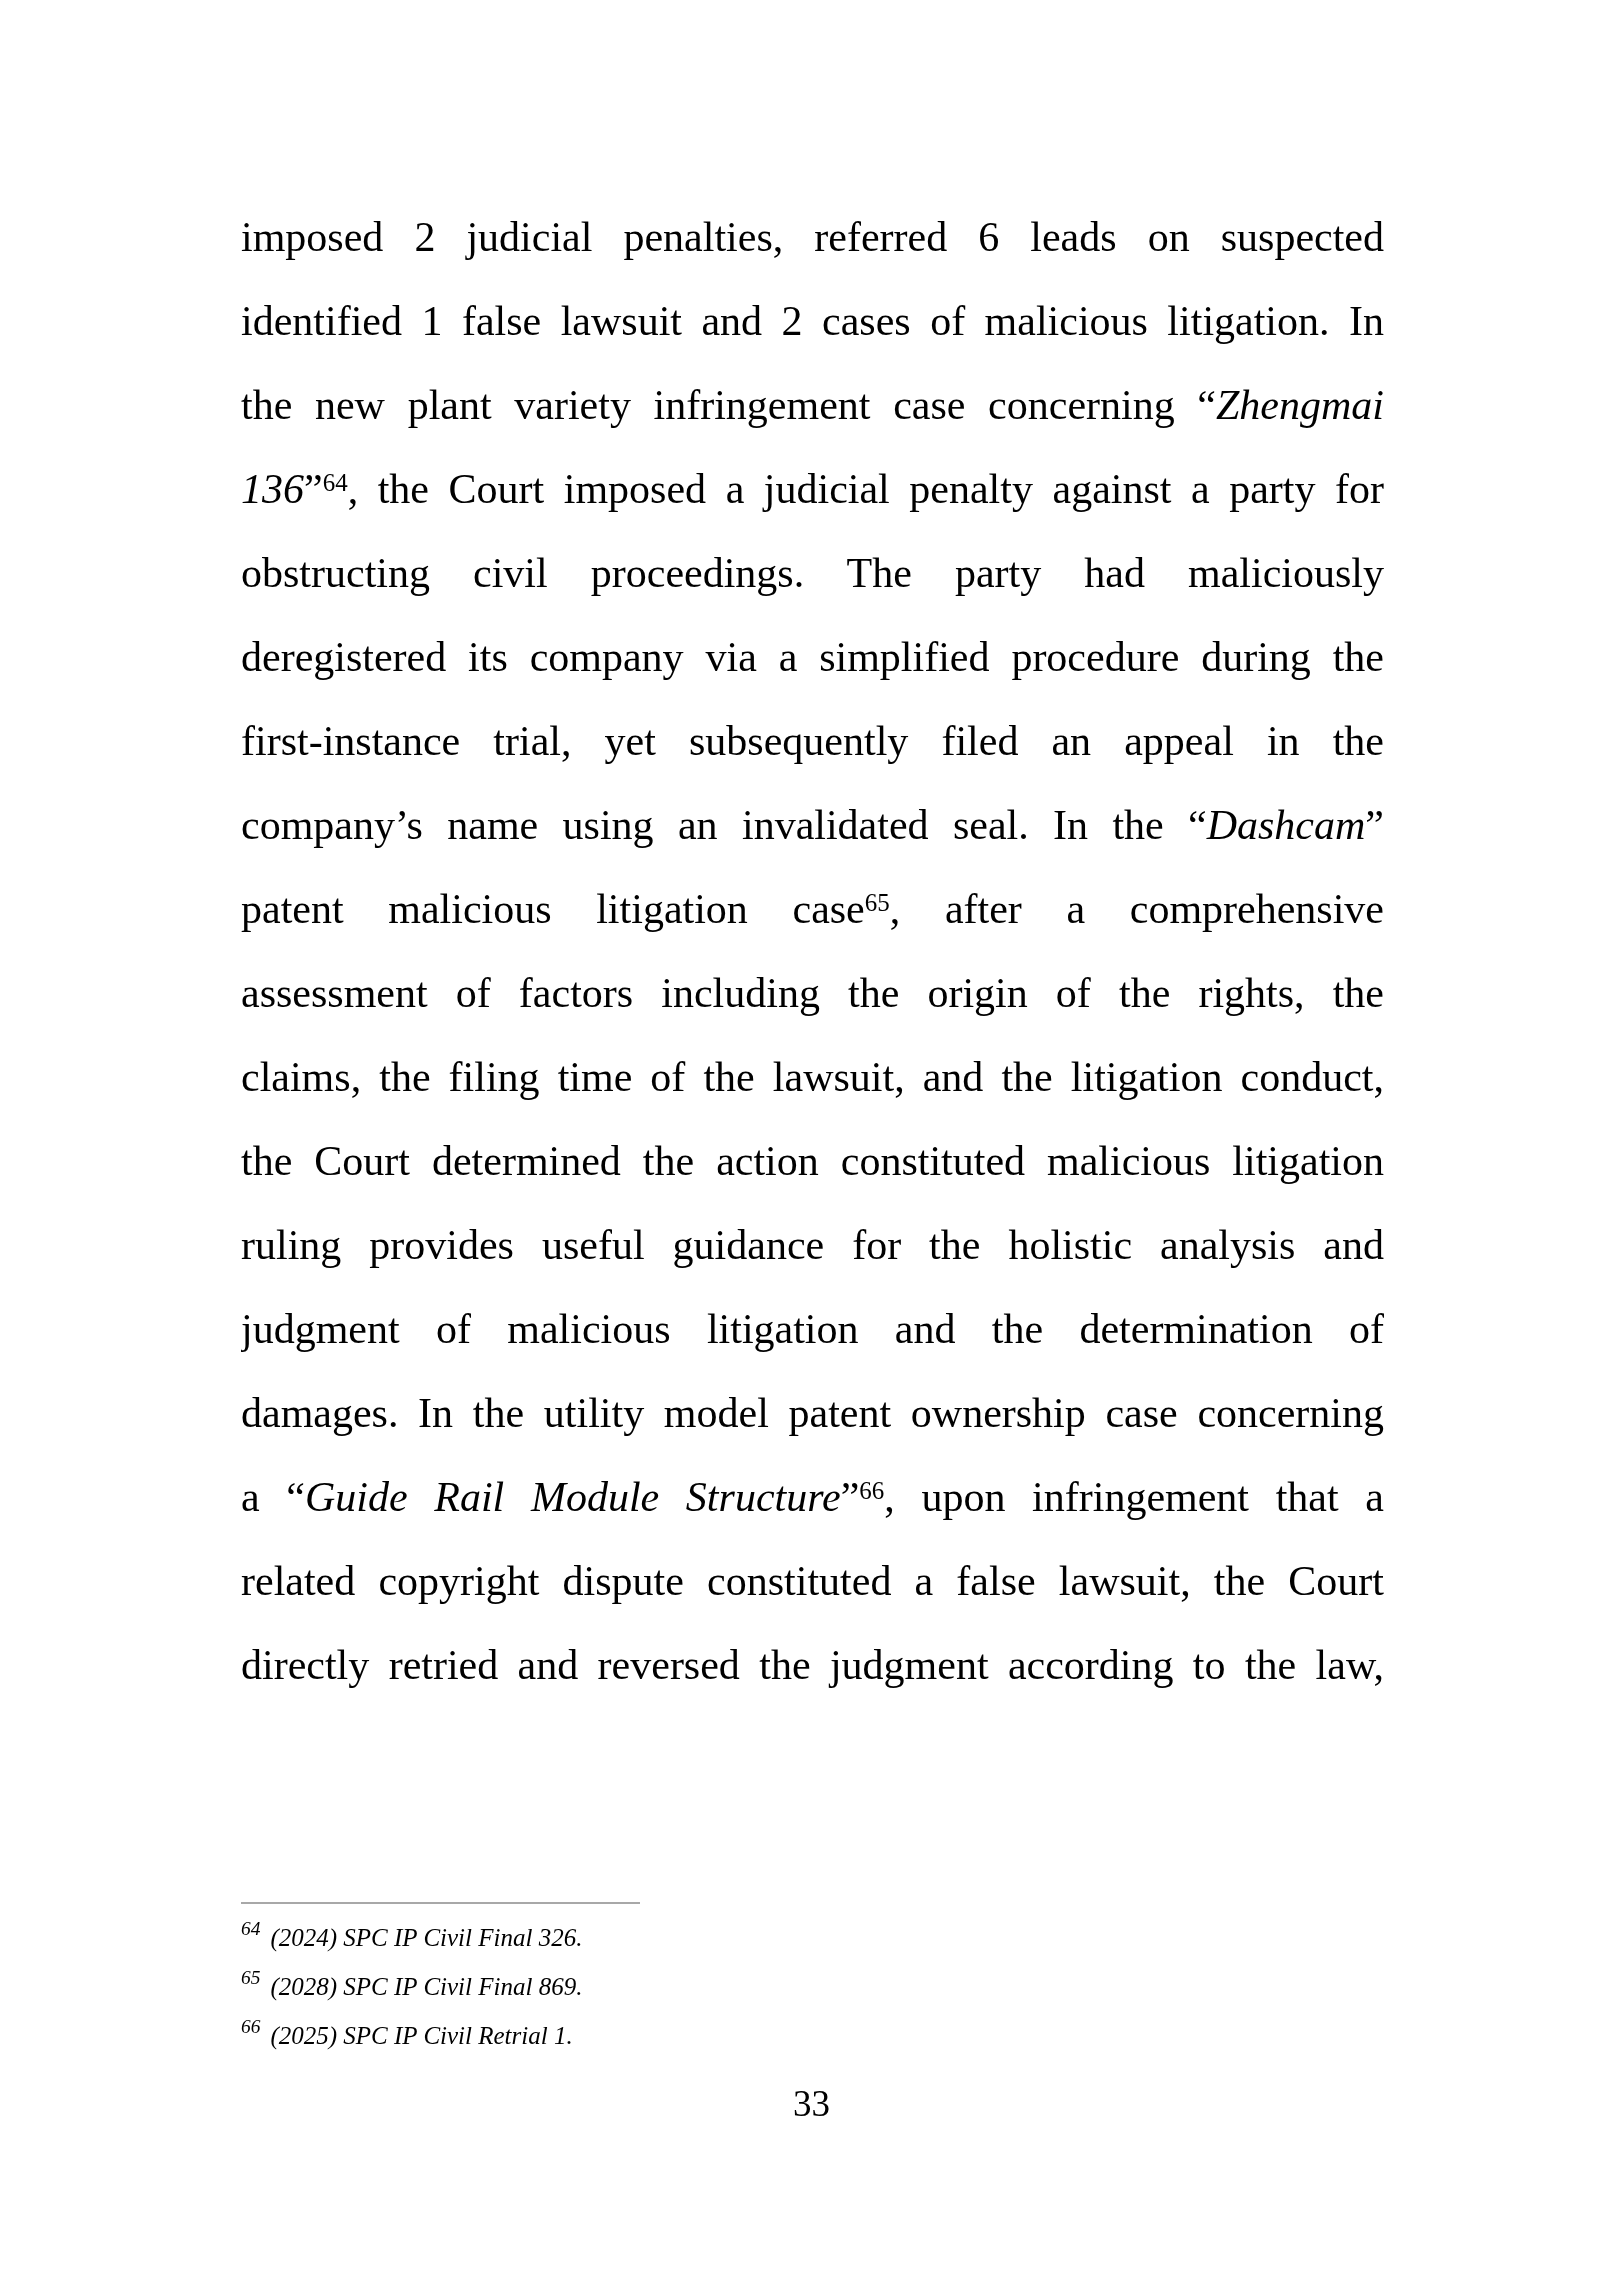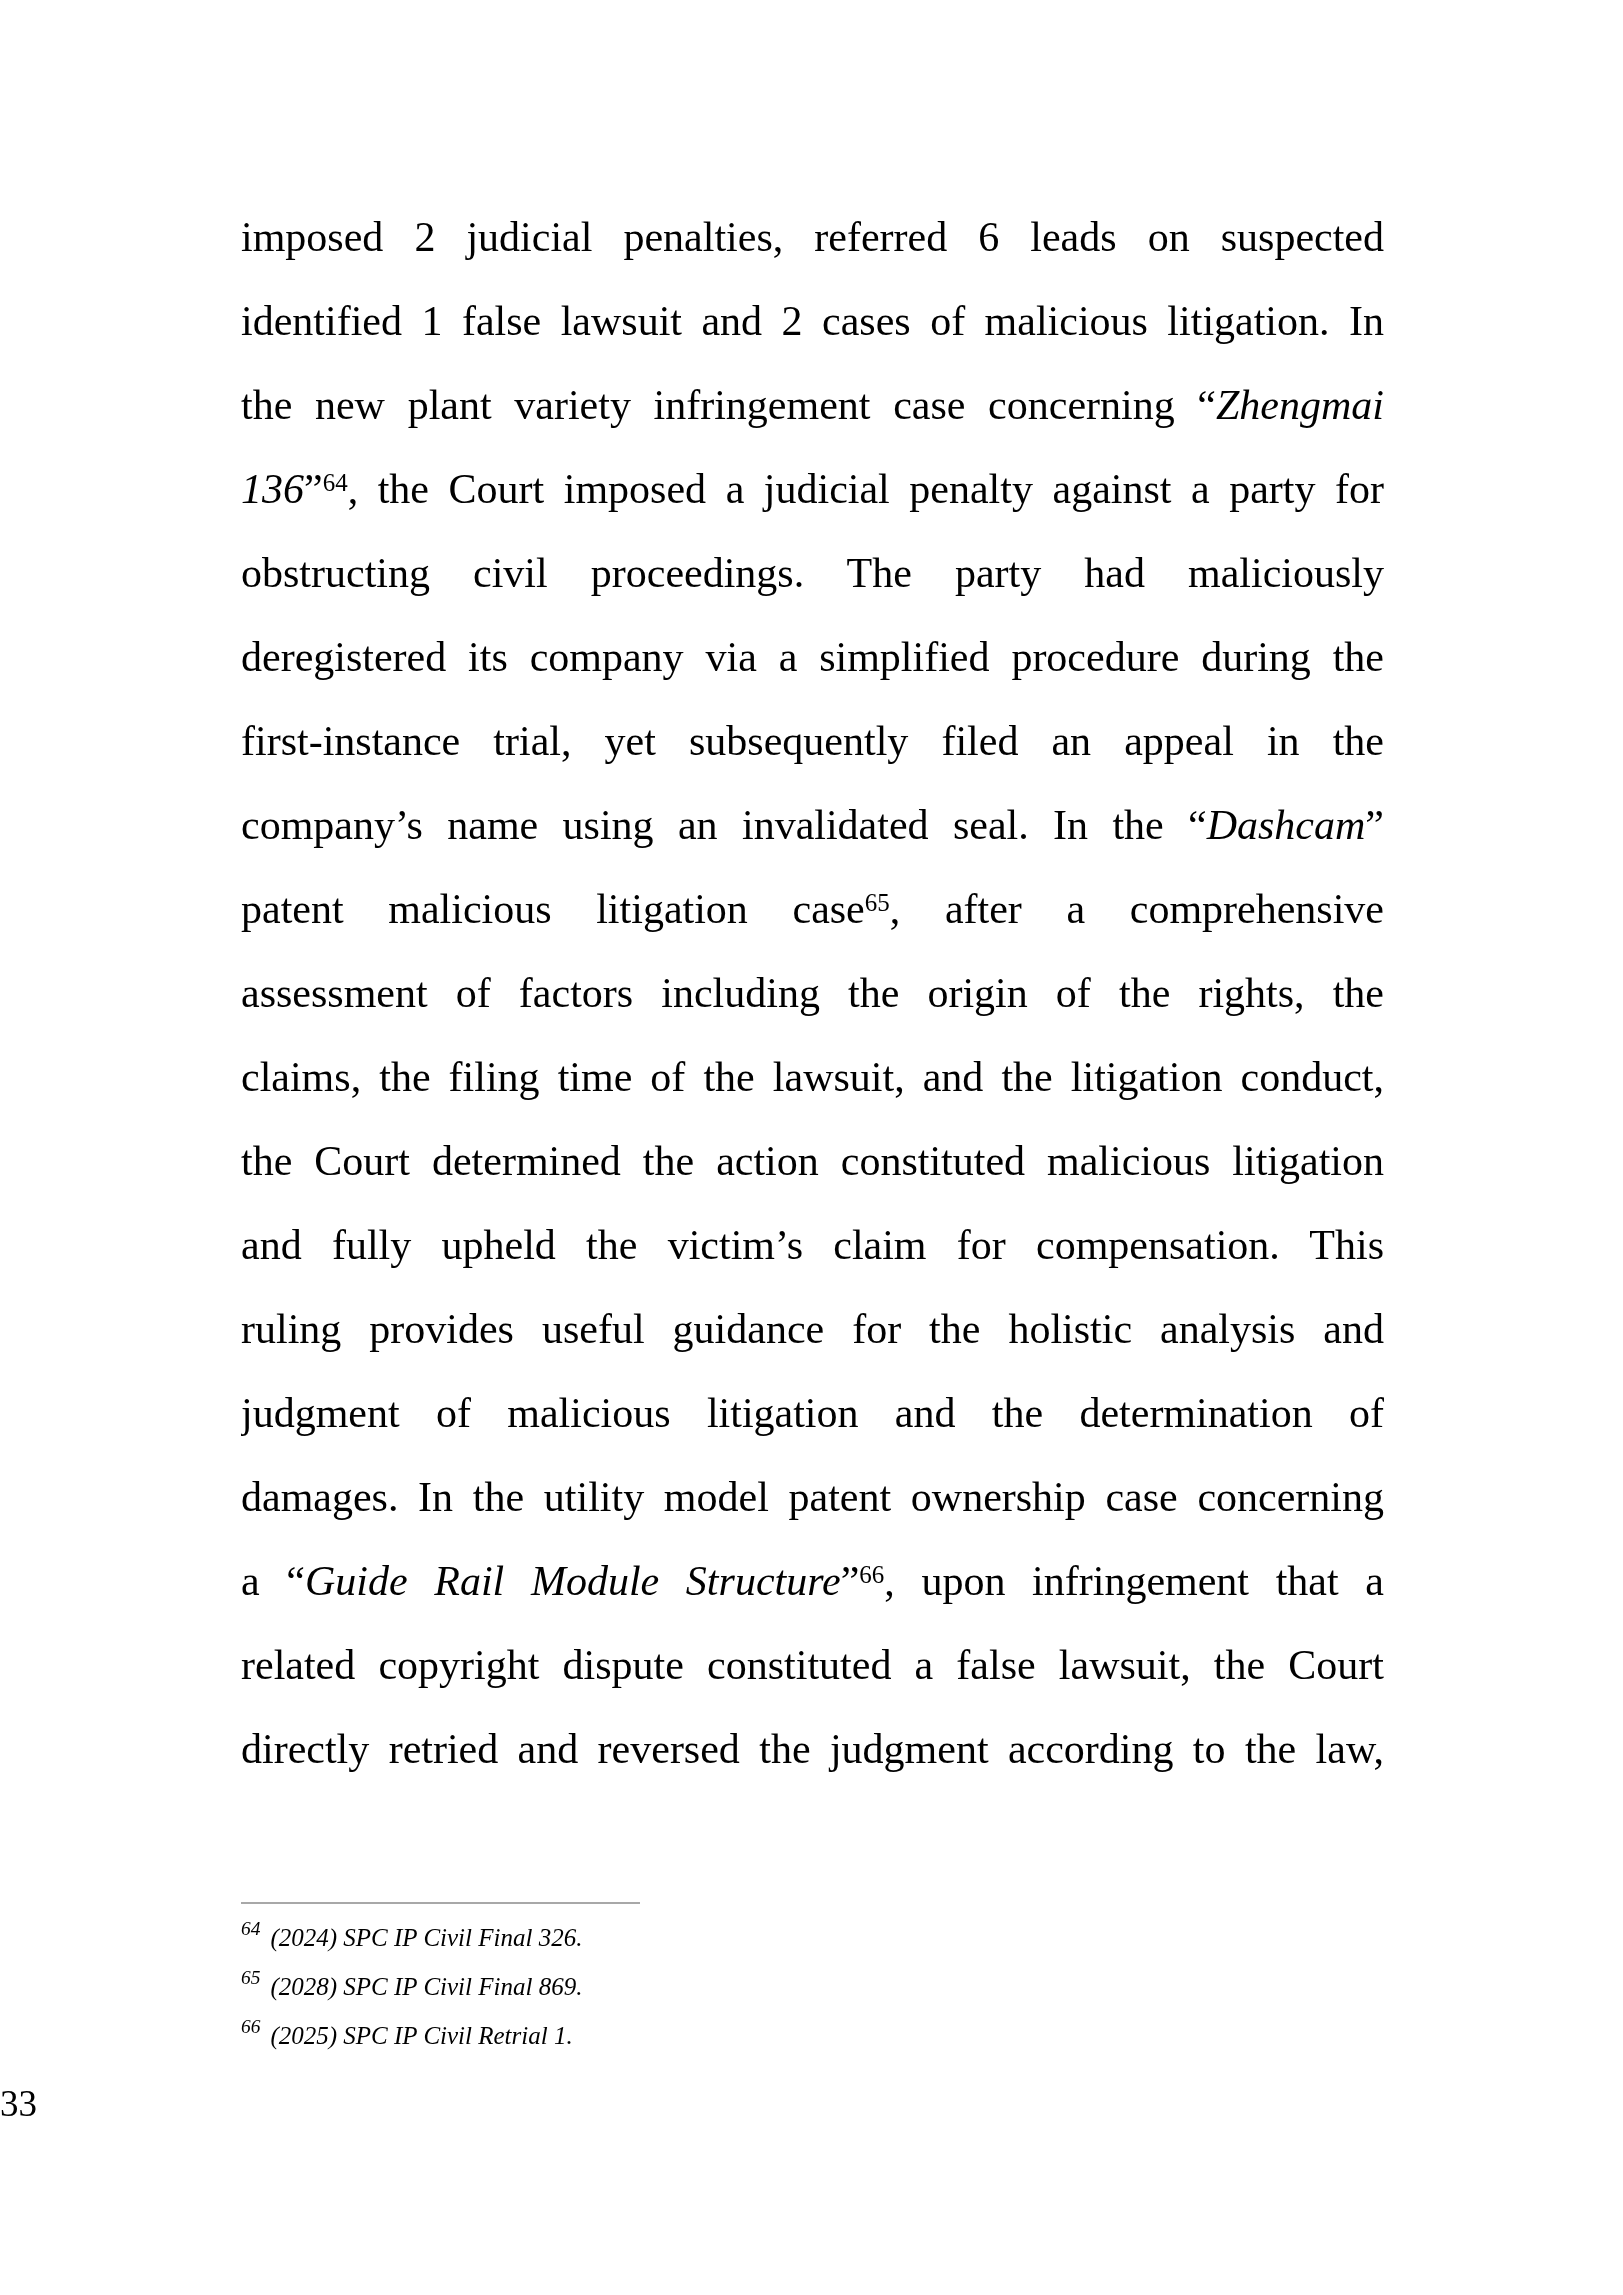--- a/index.html
+++ b/index.html
@@ -75,20 +75,21 @@
     vertical-align: 11px;
     margin-right: 10px;
     line-height: 0;
   }
   
   .page-number {
     position: absolute;
     left: 0;
     top: 2083px;
     width: 1623px;
+    text-align: center;
     font-size: 37px;
     line-height: 42px;
   }
 </style>
 </head>
 <body style="background: rgb(255, 255, 255); color: rgb(0, 0, 0);">
 
 <div class="page">
 
   <div class="text-block" id="text-block">
@@ -97,21 +98,20 @@
       <div class="line"><span>the new plant variety infringement case concerning “</span><span class="it">Zhengmai</span></div>
       <div class="line"><span class="it">136</span><span>”</span><span class="sup">64</span><span>, the Court imposed a judicial penalty against a party for</span></div>
       <div class="line"><span>obstructing civil proceedings. The party had maliciously</span></div>
       <div class="line"><span>deregistered its company via a simplified procedure during the</span></div>
       <div class="line"><span>first-instance trial, yet subsequently filed an appeal in the</span></div>
       <div class="line"><span>company’s name using an invalidated seal. In the “</span><span class="it">Dashcam</span><span>”</span></div>
       <div class="line"><span>patent malicious litigation case</span><span class="sup">65</span><span>, after a comprehensive</span></div>
       <div class="line"><span>assessment of factors including the origin of the rights, the</span></div>
       <div class="line"><span>claims, the filing time of the lawsuit, and the litigation conduct,</span></div>
       <div class="line"><span>the Court determined the action constituted malicious litigation</span></div>
-      <div class="line"><span>and fully upheld the victim’s claim for compensation. This</span></div>
       <div class="line"><span>ruling provides useful guidance for the holistic analysis and</span></div>
       <div class="line"><span>judgment of malicious litigation and the determination of</span></div>
       <div class="line"><span>damages. In the utility model patent ownership case concerning</span></div>
       <div class="line"><span>a “</span><span class="it">Guide Rail Module Structure</span><span>”</span><span class="sup">66</span><span>, upon infringement that a</span></div>
       <div class="line"><span>related copyright dispute constituted a false lawsuit, the Court</span></div>
       <div class="line"><span>directly retried and reversed the judgment according to the law,</span></div>
     </div>
 
   <div class="fn-sep" id="fn-sep" style="background: rgb(168, 168, 168);"></div>
 

